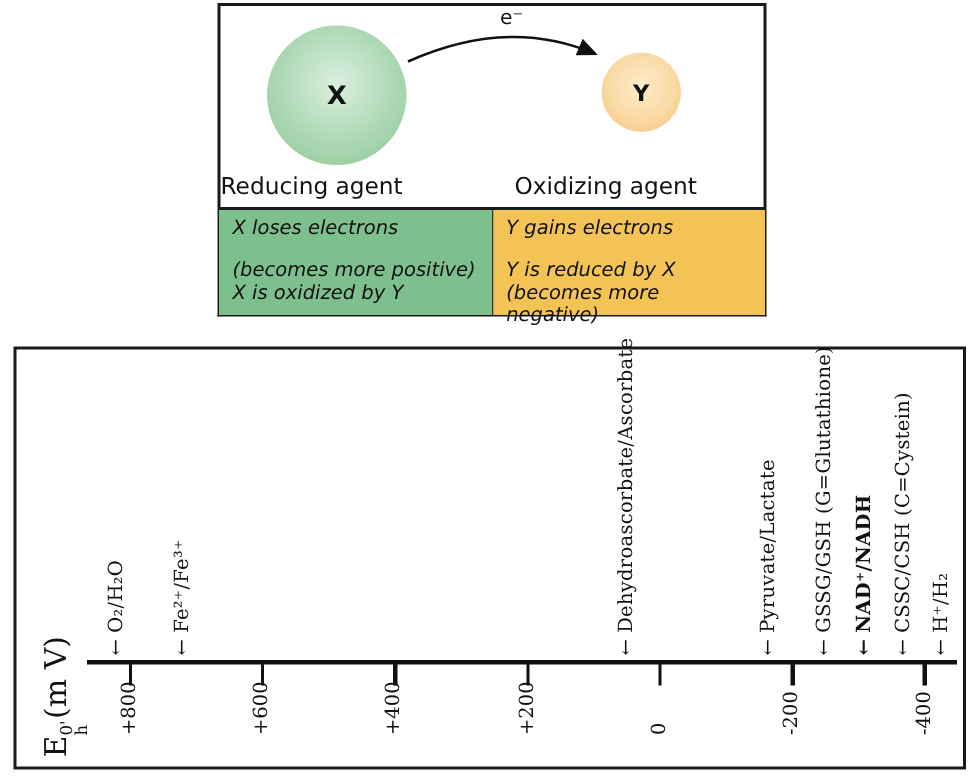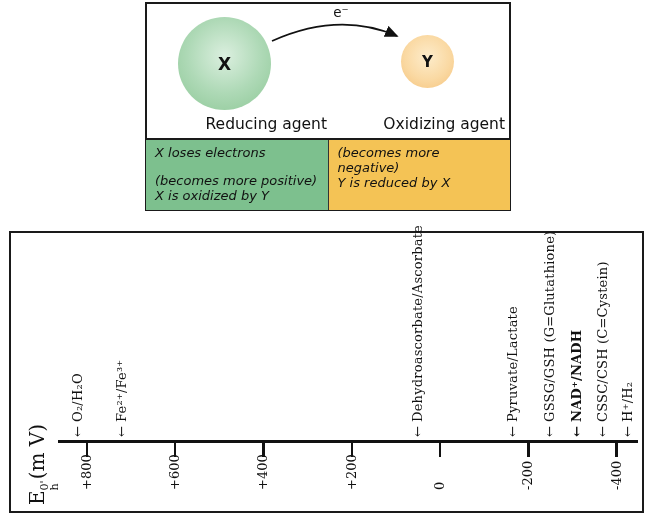--- a/index.html
+++ b/index.html
@@ -12,22 +12,22 @@
   .circle{position:absolute;border-radius:50%;display:flex;align-items:center;justify-content:center;
           font-weight:bold;color:#111;}
   .circle-x{left:31px;top:13px;width:93px;height:93px;font-size:17px;
             background:radial-gradient(circle at 50% 42%, #dbefdf 0%, #aed9b6 52%, #8cc795 100%);}
   .circle-y{left:254px;top:31px;width:53px;height:53px;font-size:15px;
             background:radial-gradient(circle at 50% 42%, #fdeccb 0%, #fad9a3 55%, #f5c37c 100%);}
   .elabel{position:absolute;left:177px;top:0px;width:34px;text-align:center;
           font-size:13.5px;}
   .earrow{position:absolute;left:0;top:0;pointer-events:none;}
   .caption{position:absolute;top:111px;font-size:15.5px;}
-  .caption.reducing{left:0;width:180px;text-align:right;}
-  .caption.oxidizing{left:176px;width:182px;text-align:right;}
+  .caption.reducing{left:0;width:180px;text-align:left;}
+  .caption.oxidizing{left:196px;width:182px;text-align:left;}
 
   .agents-table{display:flex;height:71px;border:1.5px solid #1a1a1a;border-top:none;box-sizing:border-box;
                 font-size:13px;line-height:15px;font-style:italic;}
   .cell{flex:1;padding:5px 9px 0 9px;box-sizing:border-box;}
   .cell.green{background:#7dc08e;border-right:1px solid #333;}
   .cell.orange{background:#f4c355;}
   .cell .line1{margin-bottom:13px;}
 
   
   #scale-figure{position:absolute;left:9px;top:231px;width:635px;height:282px;
@@ -69,22 +69,23 @@
     <div class="caption reducing">Reducing agent</div>
     <div class="caption oxidizing">Oxidizing agent</div>
   </div>
   <div class="agents-table">
     <div class="cell green">
       <div class="line1">X loses electrons</div>
       <div>(becomes more positive)</div>
       <div>X is oxidized by Y</div>
     </div>
     <div class="cell orange">
+      <div class="line1">Y gains electrons</div>
+      <div>Y is reduced by X</div>
       <div>(becomes more negative)</div>
-      <div>Y is reduced by X</div>
     </div>
   </div>
 </div>
 
 <div id="scale-figure">
   <div class="eh-label">
     <span>E</span><span class="eh-stack">
         <span>0'</span>
         <span>h</span>
       </span><span>(m V)</span>

